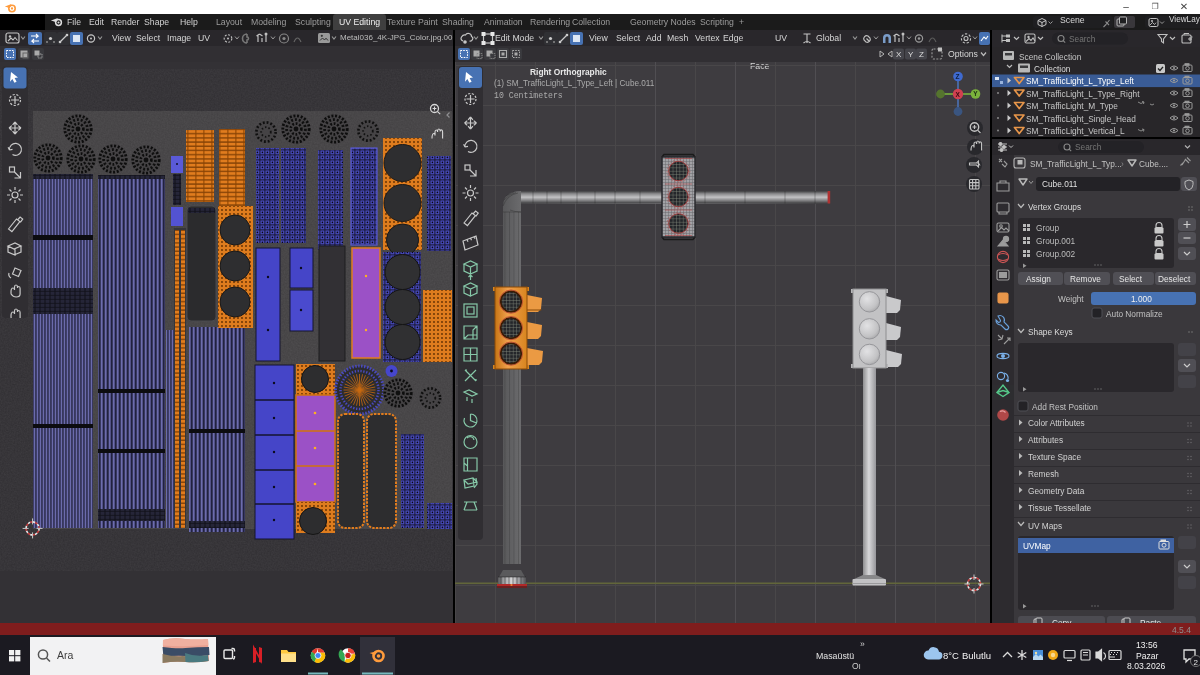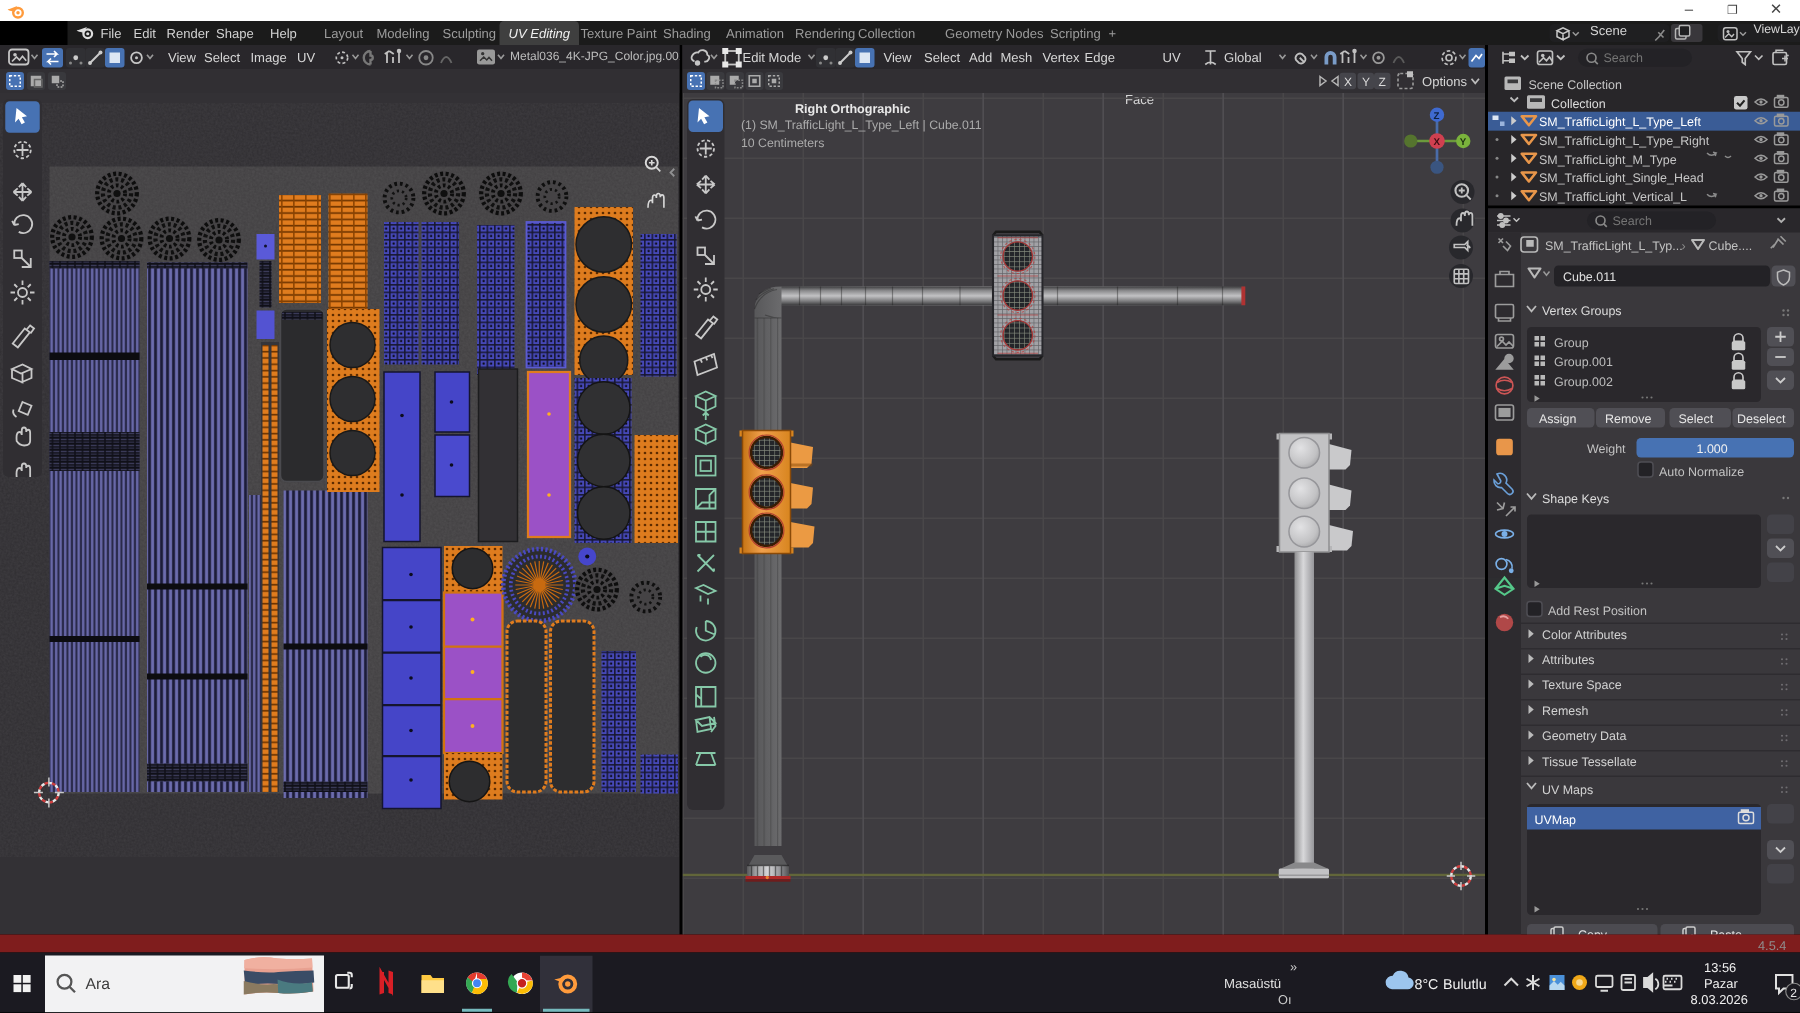--- a/index.html
+++ b/index.html
@@ -6,21 +6,21 @@
 body{font-family:"Liberation Sans",sans-serif;position:relative;}
 .abs{position:absolute;}
 
 #titlebar{left:0;top:0;width:1200px;height:14px;background:#ffffff;color:#1a1a1a;font-size:9.5px;line-height:14px;}
 #titlebar .ttl{position:absolute;left:22px;top:0;}
 .winbtn{position:absolute;top:0;width:30px;height:14px;color:#444;text-align:center;font-size:10px;line-height:13px;}
 
 #topbar{left:0;top:14px;width:1200px;height:16px;background:#1b1b1b;color:#cfcfcf;font-size:8.7px;margin-left:45px;}
 .menu{position:absolute;top:0;height:16px;line-height:16px;color:#d2d2d2;white-space:nowrap;}
 .tab{position:absolute;top:0;height:16px;line-height:16px;color:#9c9c9c;white-space:nowrap;}
-.tabactive{background:#3f3f3f;color:#f0f0f0;border-radius:3px 3px 0 0;padding:0 6px;font-style:italic;}
+.tabactive{background:#3f3f3f;color:#f0f0f0;border-radius:3px 3px 0 0;padding:0 6px;}
 
 .hdr1{background:#29272b;}
 .hdr2{background:#312f33;}
 .mtxt{color:#d6d6d6;font-size:8.7px;line-height:16px;position:absolute;top:0;white-space:nowrap;}
 .field{background:#1f1f21;border-radius:3px;}
 
 #uvarea{left:0;top:30px;width:453px;height:593px;background:#333135;overflow:hidden;}
 #vparea{left:455px;top:30px;width:535px;height:593px;background:#3e3c40;overflow:hidden;}
 #outliner{left:992px;top:30px;width:208px;height:107px;background:#282629;overflow:hidden;}
 #props{left:992px;top:139px;width:208px;height:484px;background:#3a383c;overflow:hidden;}
@@ -631,21 +631,21 @@
       <path d="M12.5 356 a6.5 6.5 0 1 1 -6 4 M12.5 356 v6.5 l6 2.5"></path>
       <circle cx="12.5" cy="384" r="6.5"></circle>
           <path d="M9 380 a4 4 0 0 1 7 2"></path>
       <path d="M6 400 h13 v13 h-13 z M9.5 400 v13 M6 405 l3.5 3"></path>
       <path d="M6 422 l9 -2 l4 4 l-9 2 z M6 422 l1 8 l9 -2 l-1 -8 M16 430 l3 -4 l-1 -6"></path>
       <path d="M6 444 l13 0 M6 452 l13 0 M9 444 l-3 8 M16 444 l3 8"></path>
     </g>
   </svg>
   <span class="abs" style="left:39px;top:5px;color:#e8e8e8;font-size:8.4px;font-weight:bold;white-space:nowrap;padding-left:36px;">Right Orthographic</span>
   <span class="abs" style="left:39px;top:17px;color:#ababab;font-size:8.2px;white-space:nowrap;">(1) SM_TrafficLight_L_Type_Left | Cube.011</span>
-  <span class="abs" style="left:39px;top:29px;color:#ababab;font-size:8.2px;white-space:nowrap;">10 Centimeters</span>
+  <span class="abs" style="left:39px;top:29px;color:#ababab;font-size:8.2px;white-space:nowrap;font-family:Liberation Mono, monospace;">10 Centimeters</span>
   </div>
 </div>
 
 <div class="abs" id="outliner">
   <div class="abs hdr1" style="left:0;top:0;width:208px;height:17px;"></div>
   <svg class="abs" style="left:0;top:0" width="208" height="107">
 
     <g stroke="#c0c0c0" stroke-width="1.1" fill="none">
       <path d="M10 4.5 v8 M10 6 h4 M10 10.5 h4"></path>
         <rect x="14" y="4.5" width="4" height="3" fill="#c0c0c0" stroke="none"></rect>

